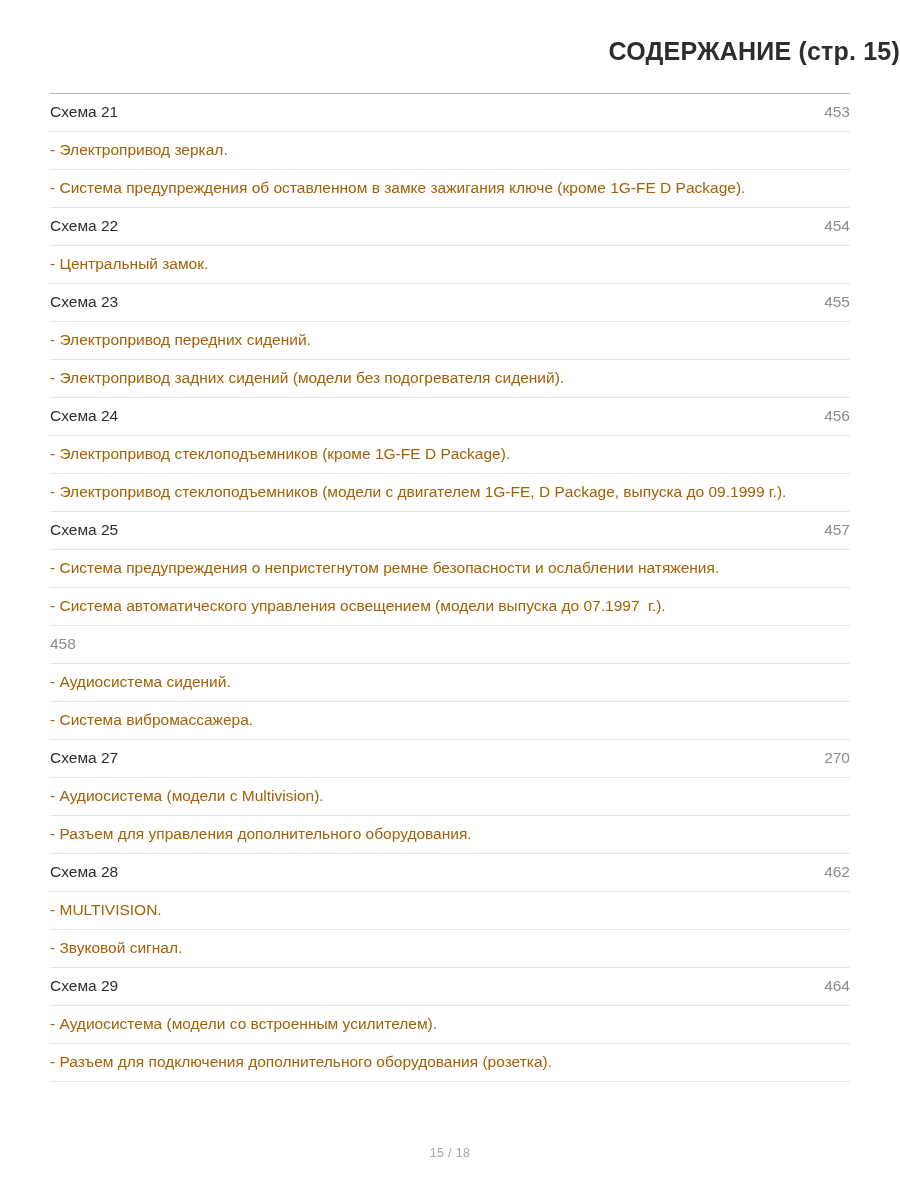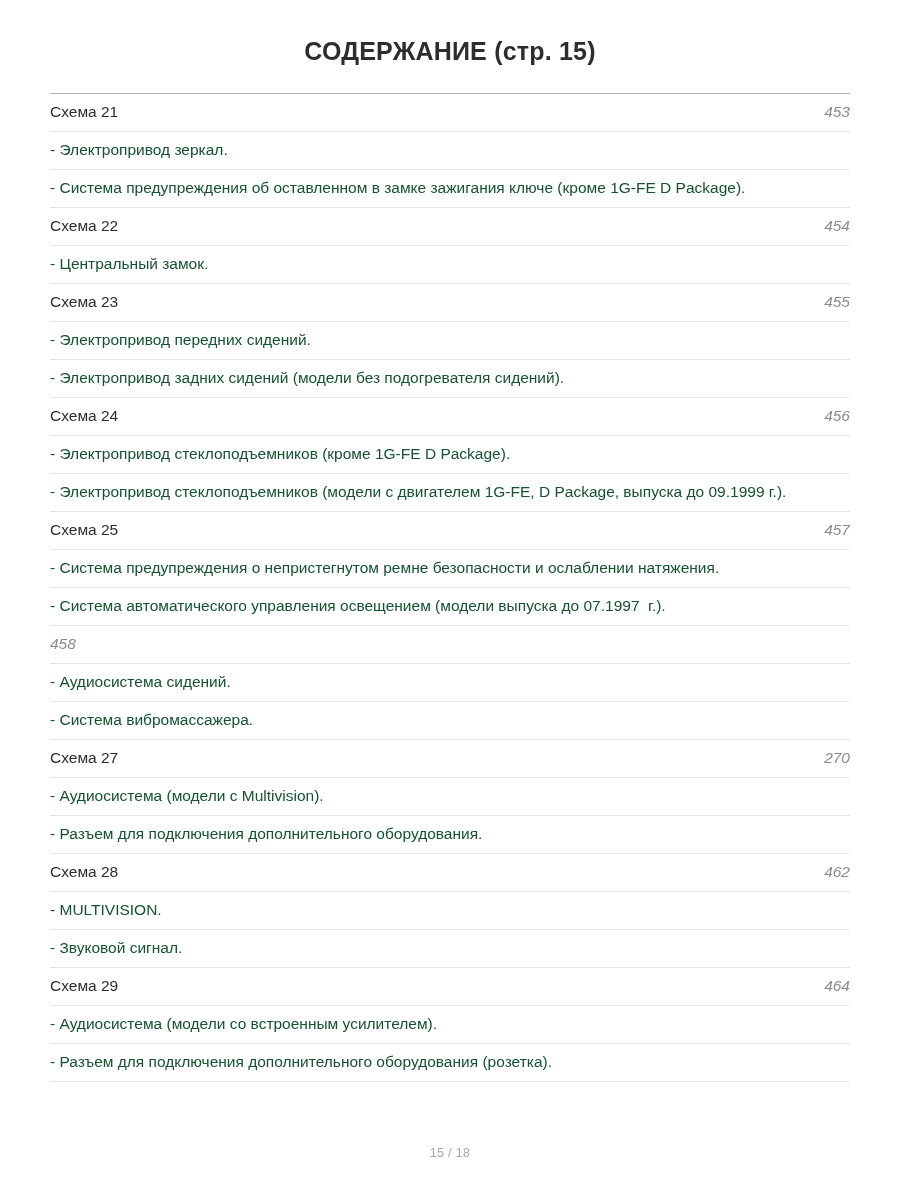--- a/index.html
+++ b/index.html
@@ -20,21 +20,21 @@
     position: relative;
     width: 900px;
     height: 1200px;
     box-sizing: border-box;
     display: flex;
     flex-direction: column;
   }
   .page-title {
     margin: 0;
     padding-top: 36px;
-    text-align: center;
+    text-align: right;
     font-size: 25px;
     font-weight: bold;
     letter-spacing: 0.2px;
     color: #2d2d2d;
     line-height: 1.2;
   }
   .toc {
     margin: 0 50px;
     padding-top: 27px;
   }
@@ -56,30 +56,29 @@
     font-size: 15.5px;
     line-height: 1.42;
     color: #2d2d2d;
     flex: 1 1 auto;
     white-space: pre-wrap;
   }
   .toc-row.section .label {
     color: #2d2d2d;
   }
   .toc-row.entry .label {
-    color: #14532d;
+    color: #a16207;
   }
   .toc-row .page-num {
     font-size: 15.5px;
     line-height: 1.42;
     color: #8c8c8c;
     flex: 0 0 auto;
     text-align: right;
     white-space: nowrap;
-    font-style: italic;
   }
   .footer {
     margin-top: auto;
     text-align: center;
     font-size: 12.5px;
     color: #a8a8a8;
     padding-bottom: 40px;
     letter-spacing: 0.3px;
   }
 </style>
@@ -162,21 +161,21 @@
         </div>
         <div class="toc-row section">
           <span class="label">Схема 27</span>
           <span class="page-num">270</span>
         </div>
         <div class="toc-row entry">
           <span class="label">- Аудиосистема (модели с Multivision).</span>
           <span class="page-num"></span>
         </div>
         <div class="toc-row entry">
-          <span class="label">- Разъем для подключения дополнительного оборудования.</span>
+          <span class="label">- Разъем для управления дополнительного оборудования.</span>
           <span class="page-num"></span>
         </div>
         <div class="toc-row section">
           <span class="label">Схема 28</span>
           <span class="page-num">462</span>
         </div>
         <div class="toc-row entry">
           <span class="label">- MULTIVISION.</span>
           <span class="page-num"></span>
         </div>

